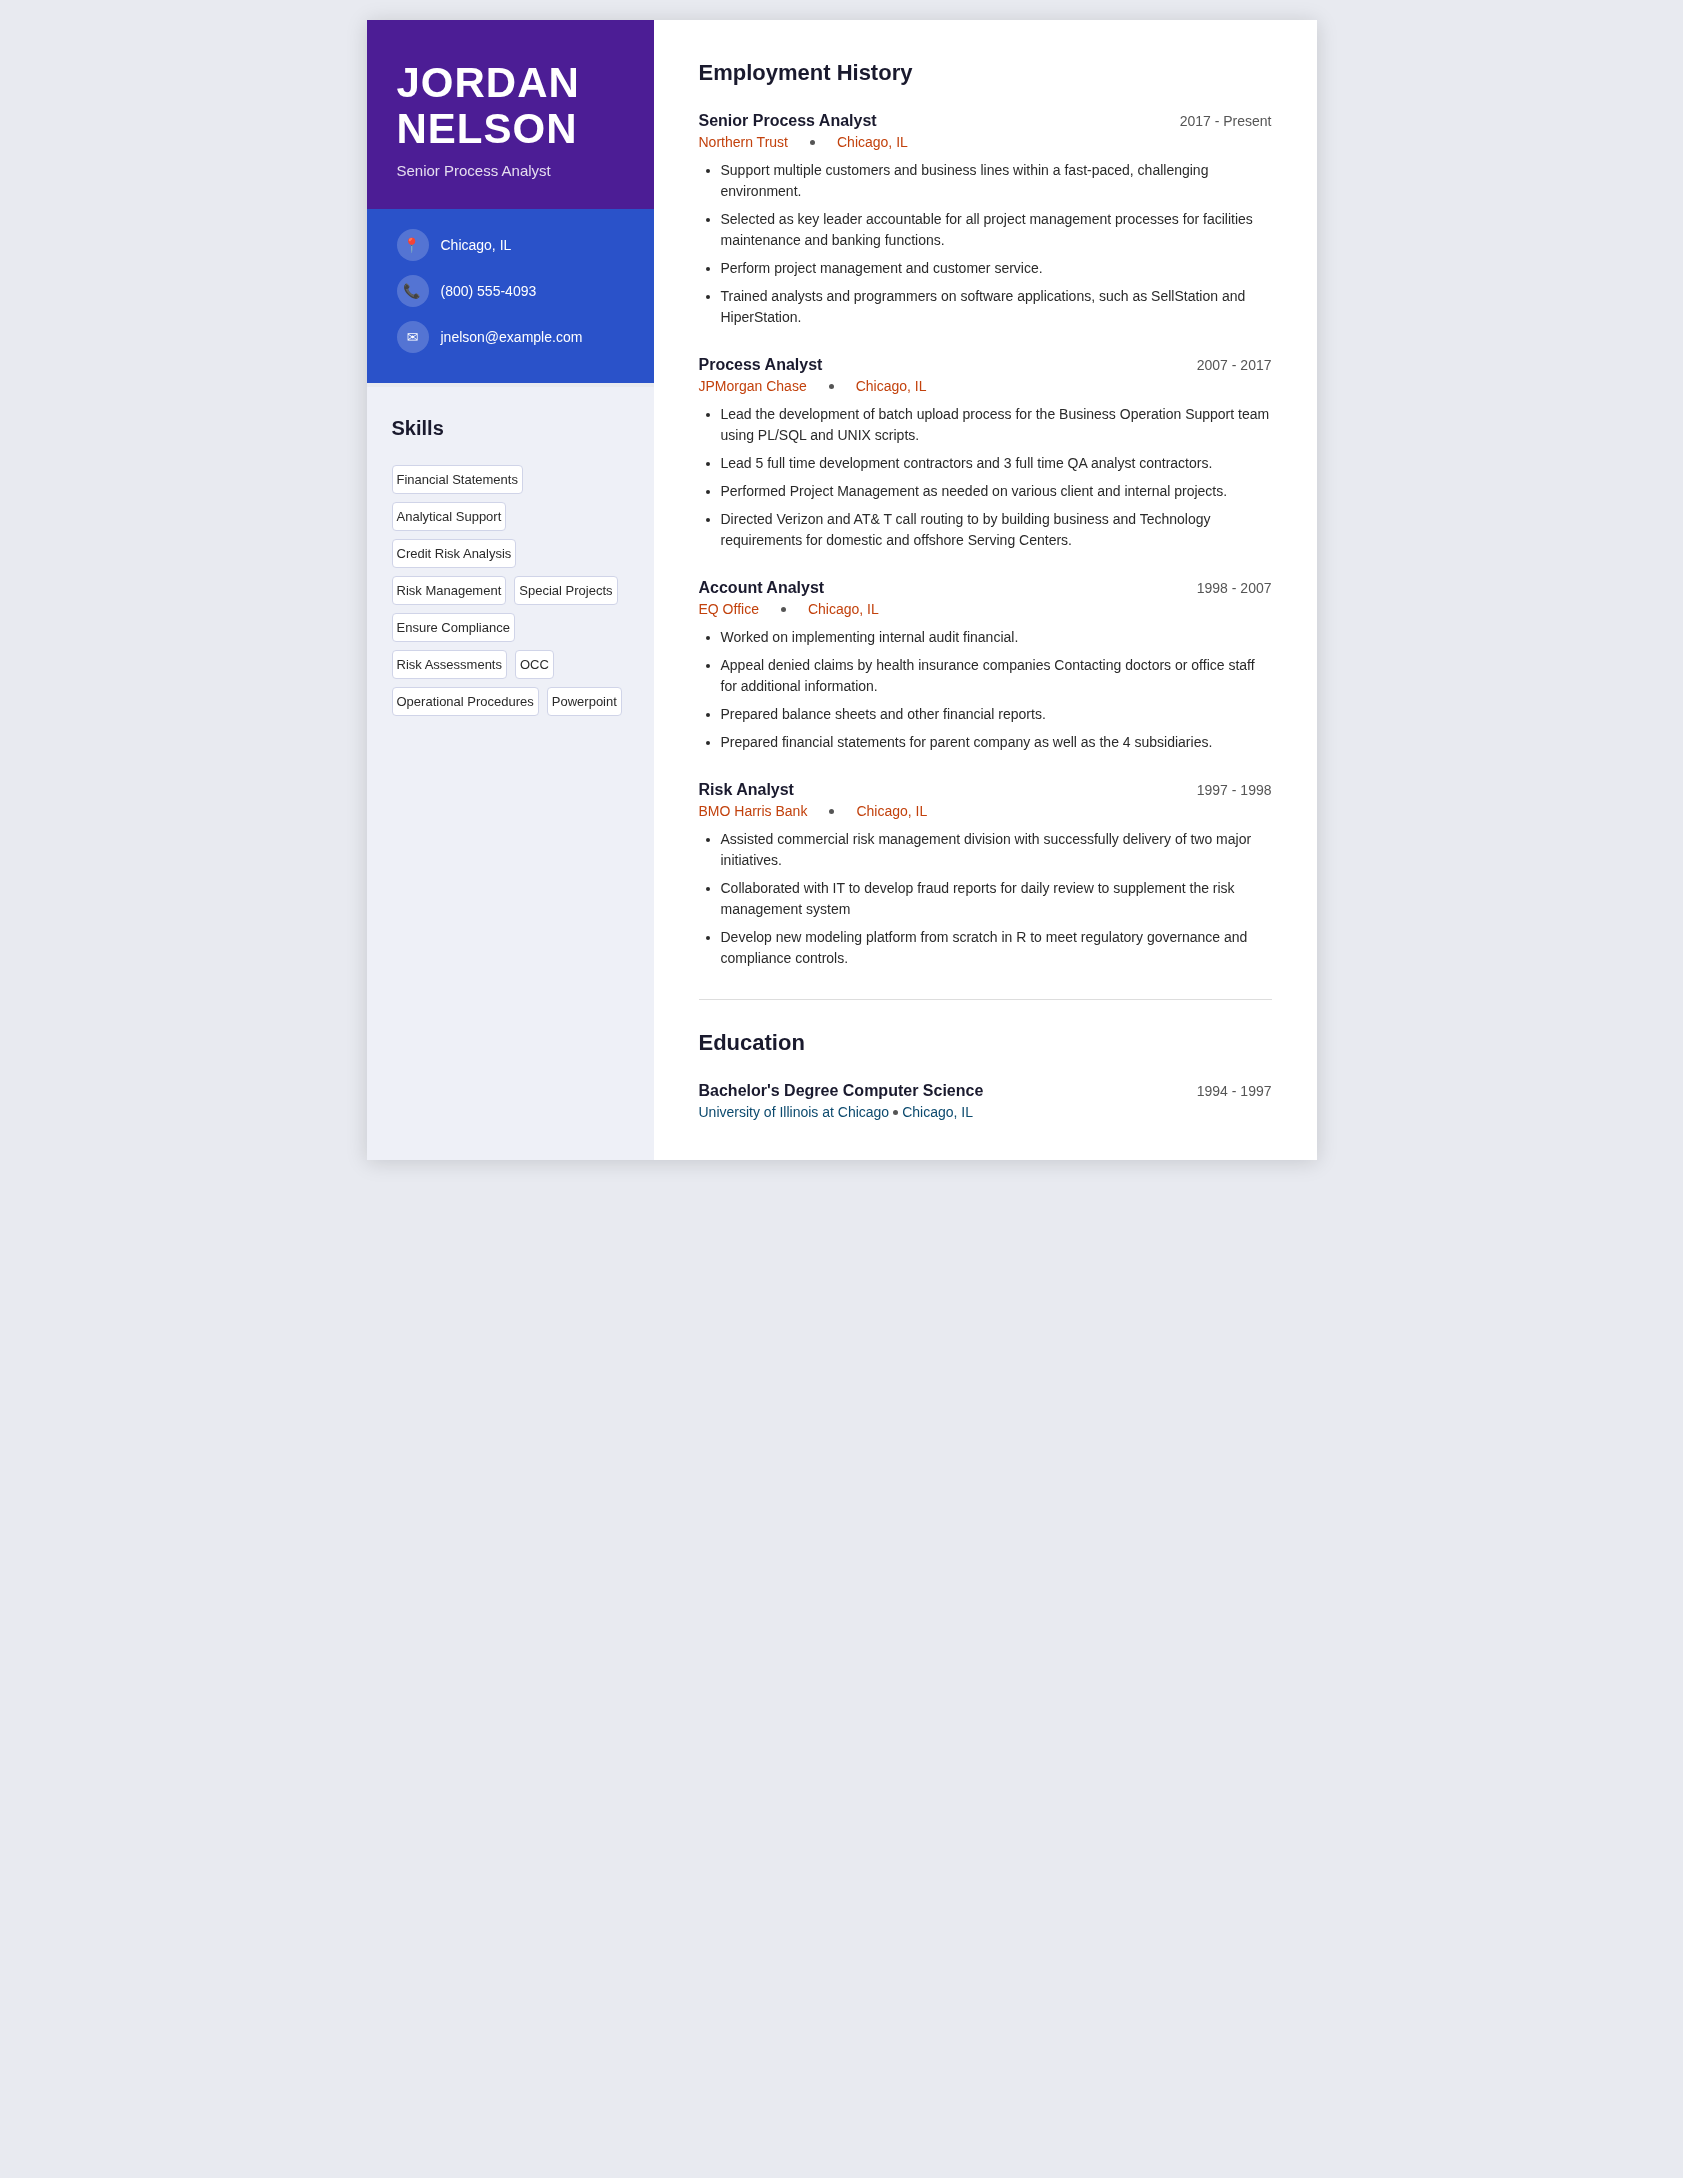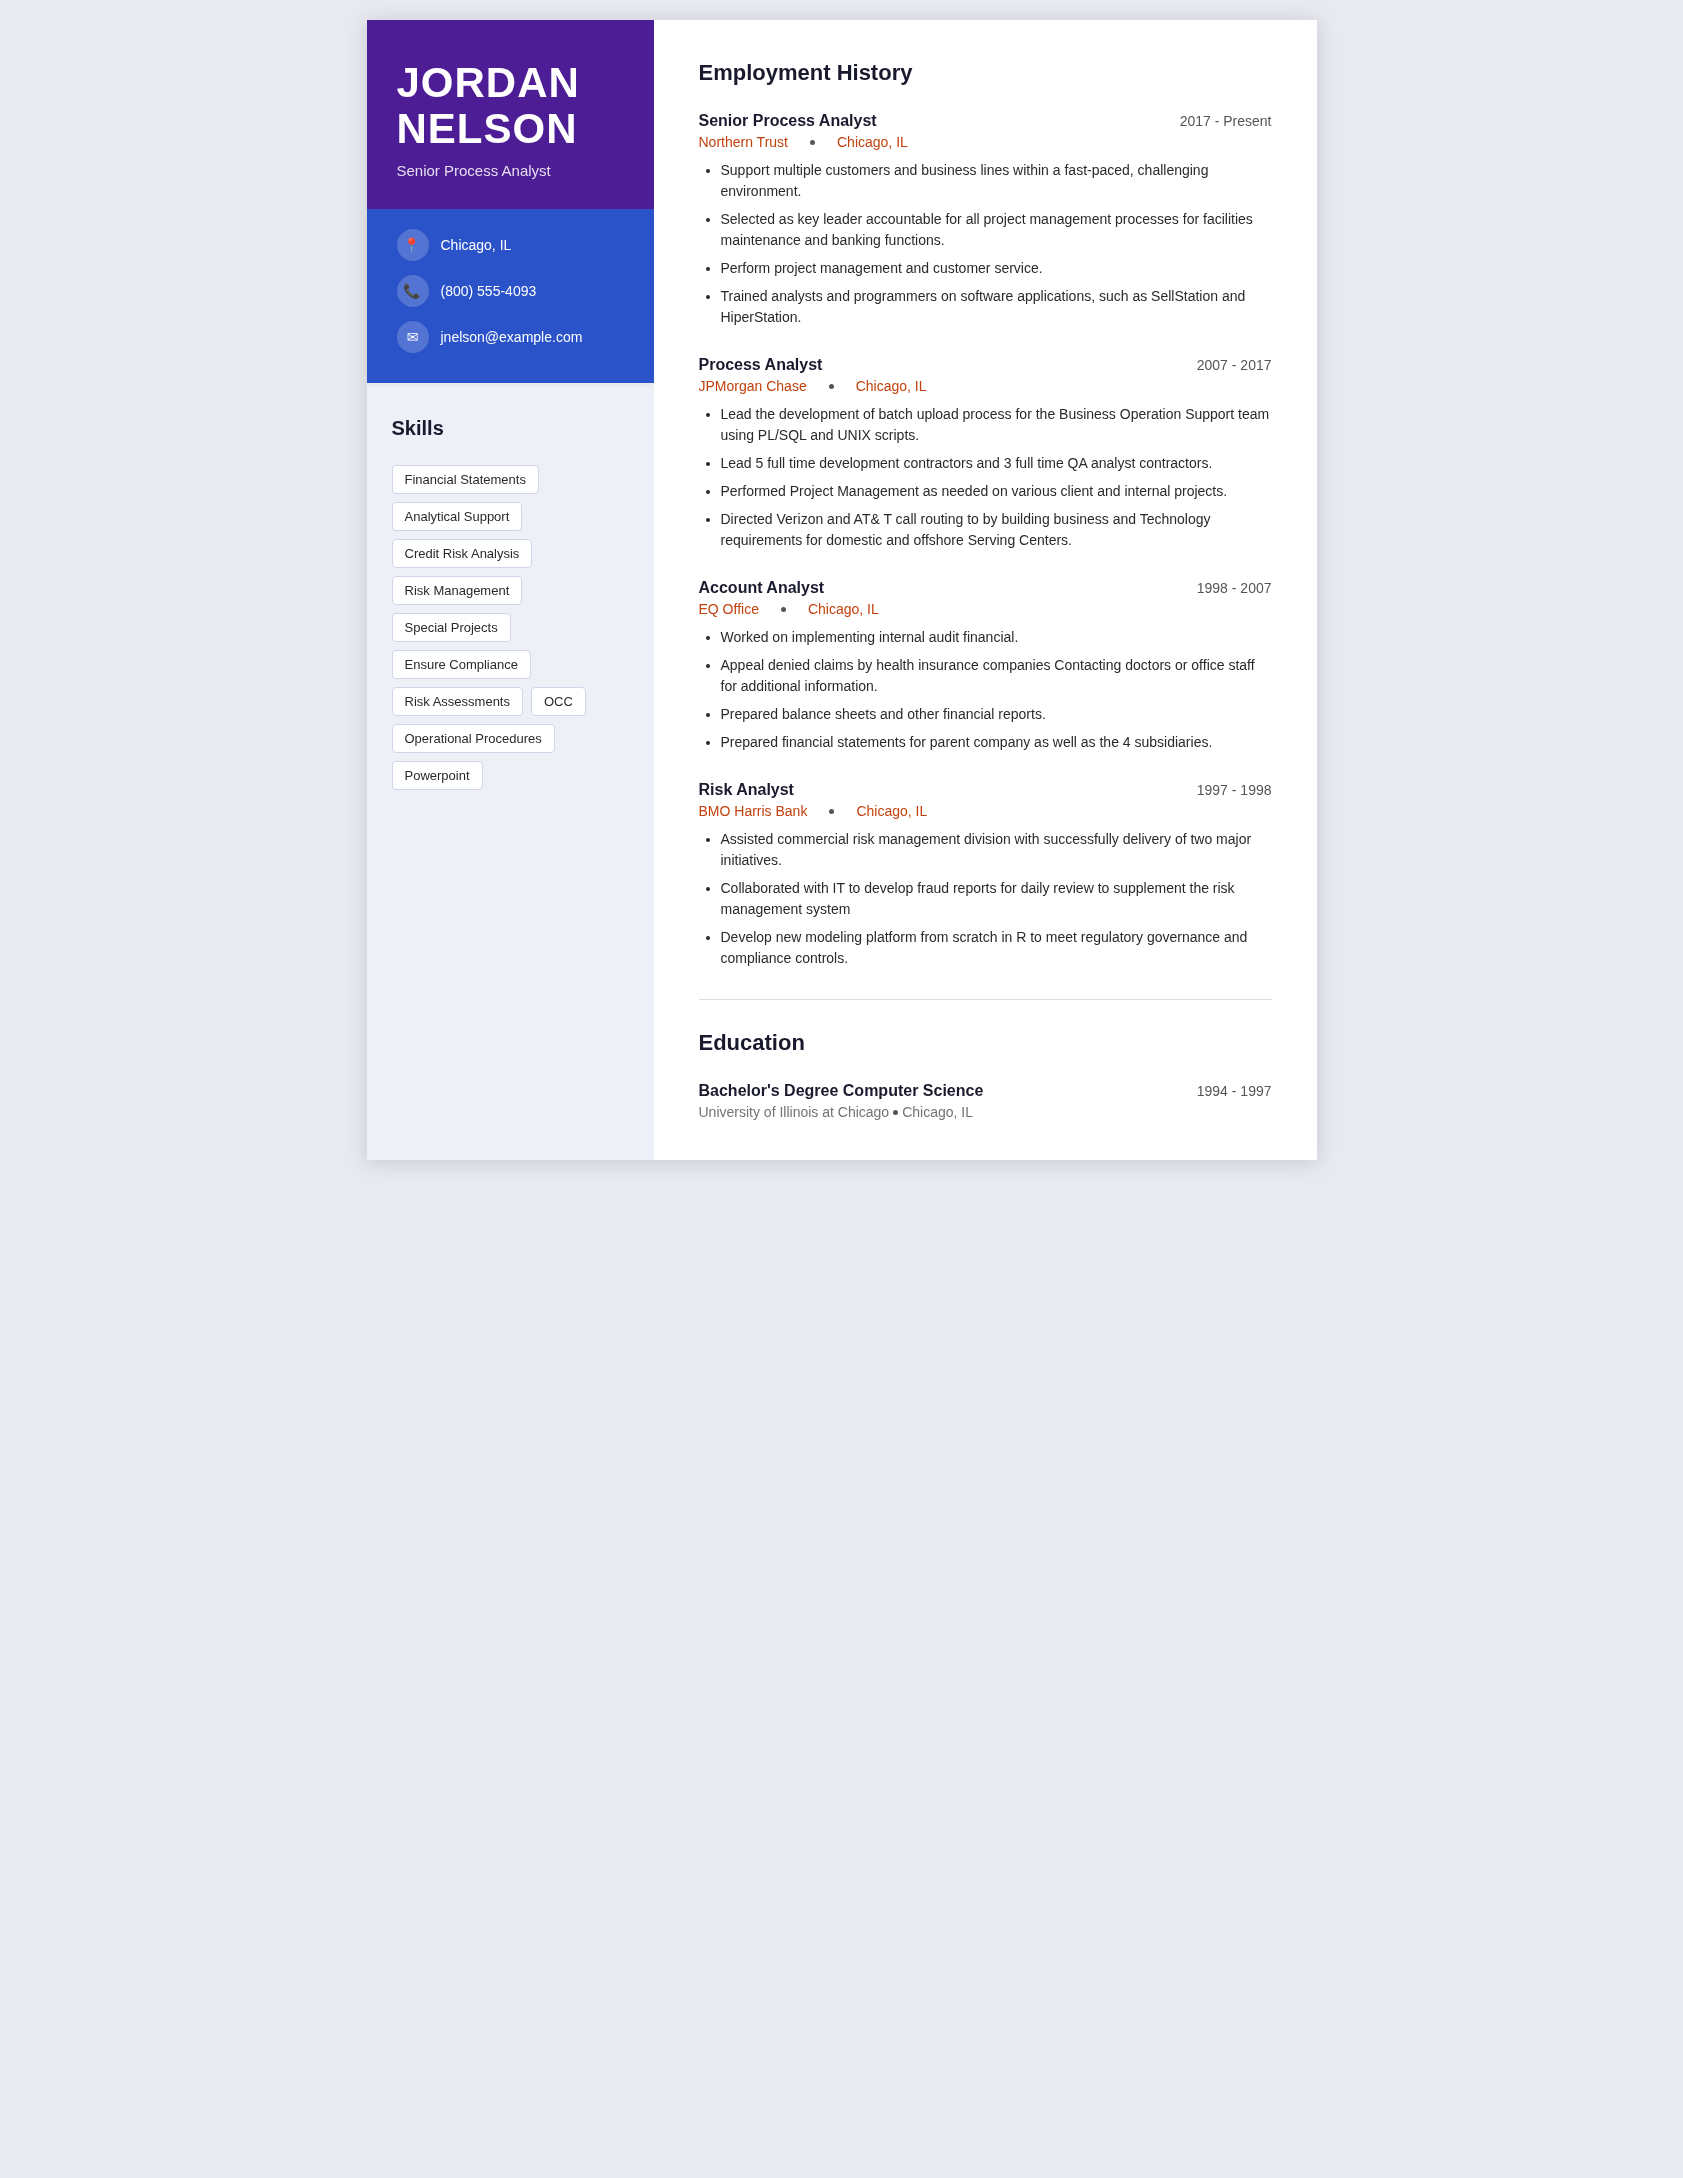--- a/index.html
+++ b/index.html
@@ -97,21 +97,21 @@
     }
     .skills-tags {
       display: flex;
       flex-wrap: wrap;
       gap: 8px;
     }
     .skill-tag {
       background: #fff;
       border: 1px solid #d0d4e8;
       border-radius: 4px;
-      padding: 6px 12px;
+      padding: 6px 4px;
       font-size: 13px;
       color: #2a2a2a;
       white-space: nowrap;
     }
     
     .main-content {
       flex: 1;
       padding: 40px 45px;
       background: #fff;
     }
@@ -183,21 +183,21 @@
       flex-wrap: wrap;
     }
     .education-left .edu-title {
       font-size: 16px;
       font-weight: 700;
       color: #1a1a2e;
       margin-bottom: 4px;
     }
     .education-left .edu-school {
       font-size: 14px;
-      color: #737373;
+      color: #0c4a6e;
       display: flex;
       align-items: center;
     }
     .edu-dates {
       font-size: 14px;
       color: #555;
       white-space: nowrap;
     }
   </style>
 </head>

